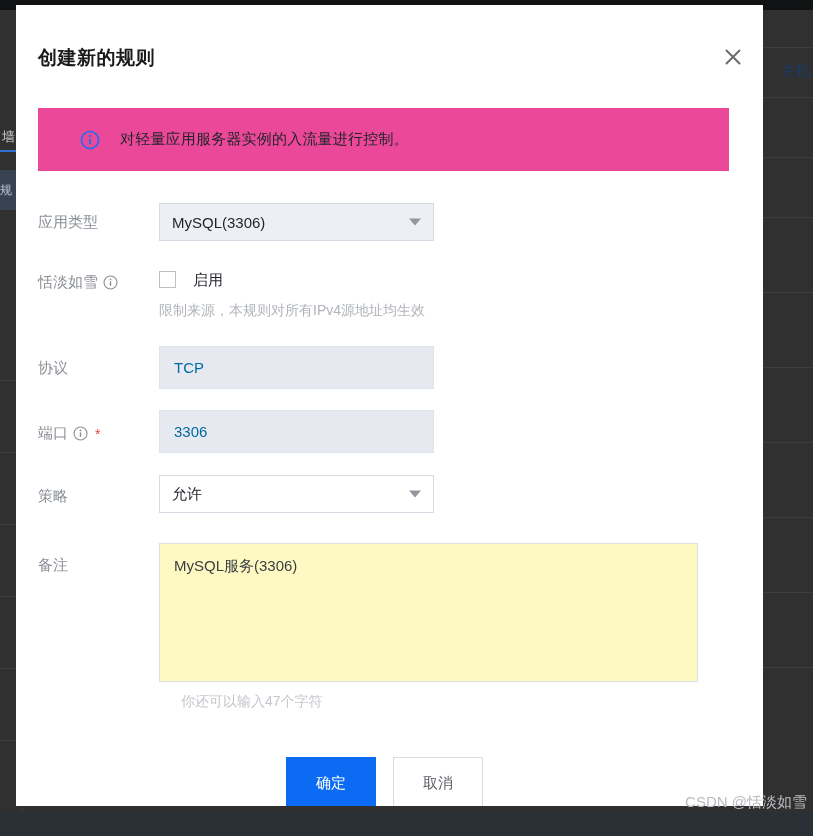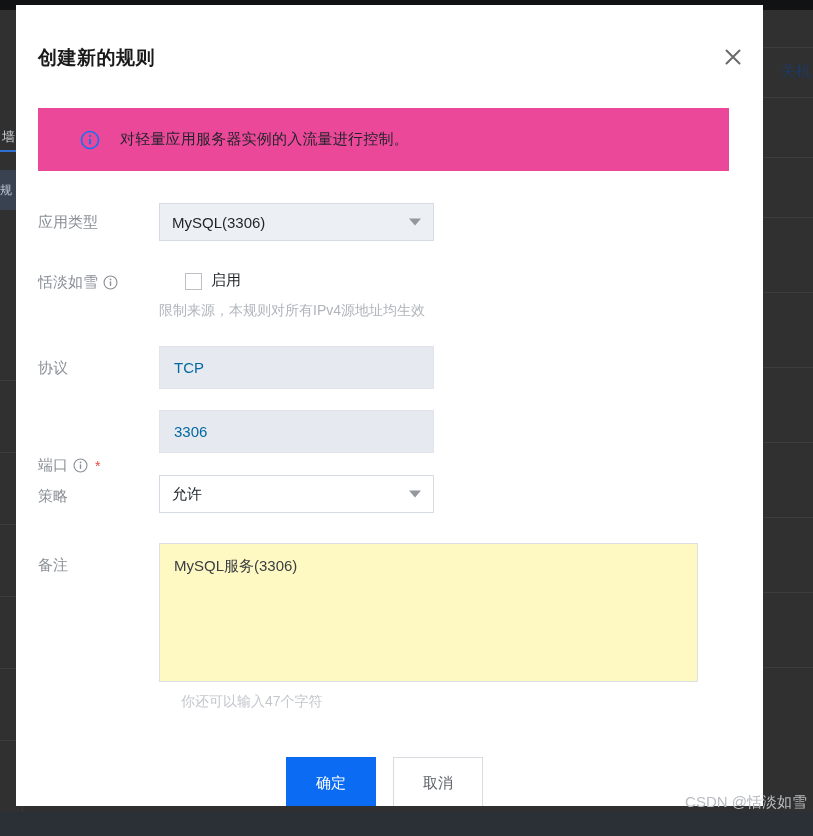--- a/index.html
+++ b/index.html
@@ -230,23 +230,22 @@
     box-sizing: border-box;
     display: flex;
     align-items: center;
     padding: 0 14px;
     font-size: 15px;
     color: #0369a1;
   }
 
   .checkbox-row {
     display: flex;
-    align-items: flex-end;
-    gap: 9px;
-    margin-left: 26px;
+    align-items: flex-start;
+    gap: 17px;
   }
   .checkbox-box {
     width: 17px;
     height: 17px;
     border: 1px solid #bcc0c6;
     background: #fff;
     box-sizing: border-box;
     cursor: pointer;
   }
   .checkbox-label {
@@ -414,21 +413,21 @@
       <span>协议</span>
     </div>
     <div class="ctl">
       <div class="input-disabled">
         <span>TCP</span>
       </div>
     </div>
   </div>
 
   <div class="field" style="top:405px;">
-    <div class="field-label" style="top:14px;margin-top:32px;">
+    <div class="field-label" style="top:14px;">
       <span>端口</span>
       <span class="info-circle">
         <svg width="15" height="15" viewBox="0 0 16 16" aria-hidden="true">
           <circle cx="8" cy="8" r="6.9" fill="none" stroke="#8b8f96" stroke-width="1.2"></circle>
           <circle cx="8" cy="4.7" r="0.95" fill="#8b8f96"></circle>
           <rect x="7.25" y="6.6" width="1.5" height="5" rx="0.7" fill="#8b8f96"></rect>
         </svg>
       </span>
       <span class="req-star">*</span>
     </div>

